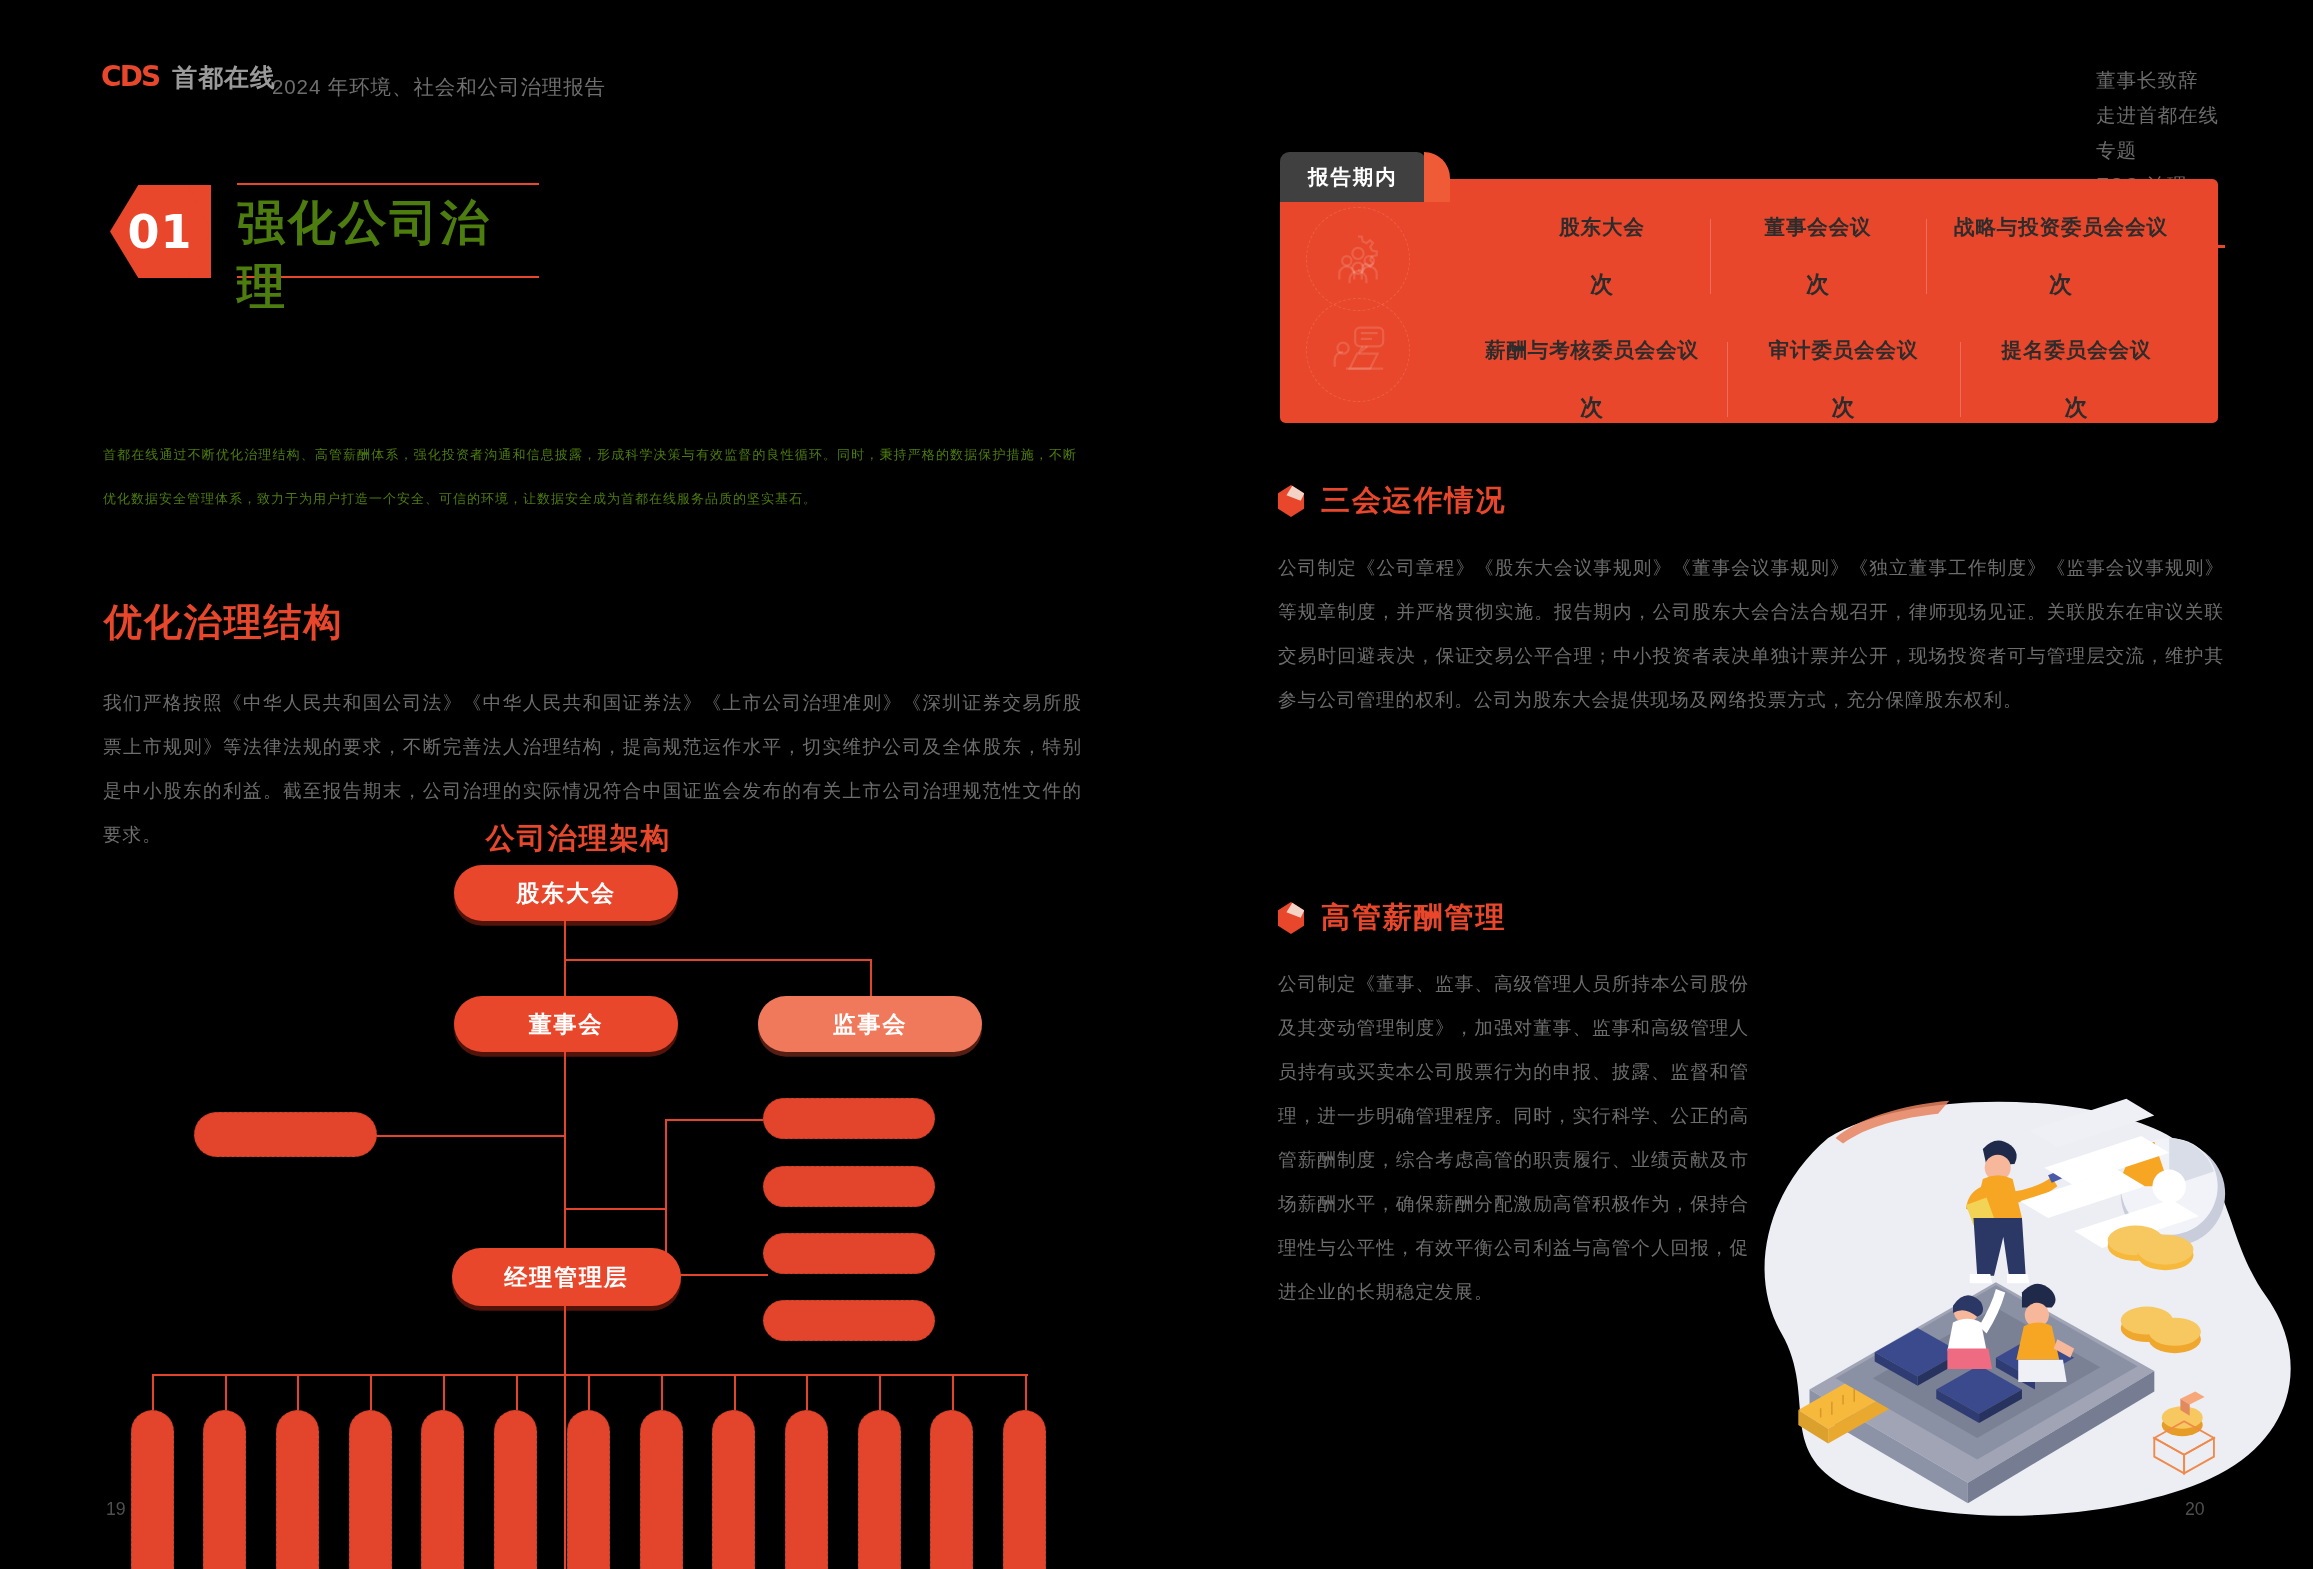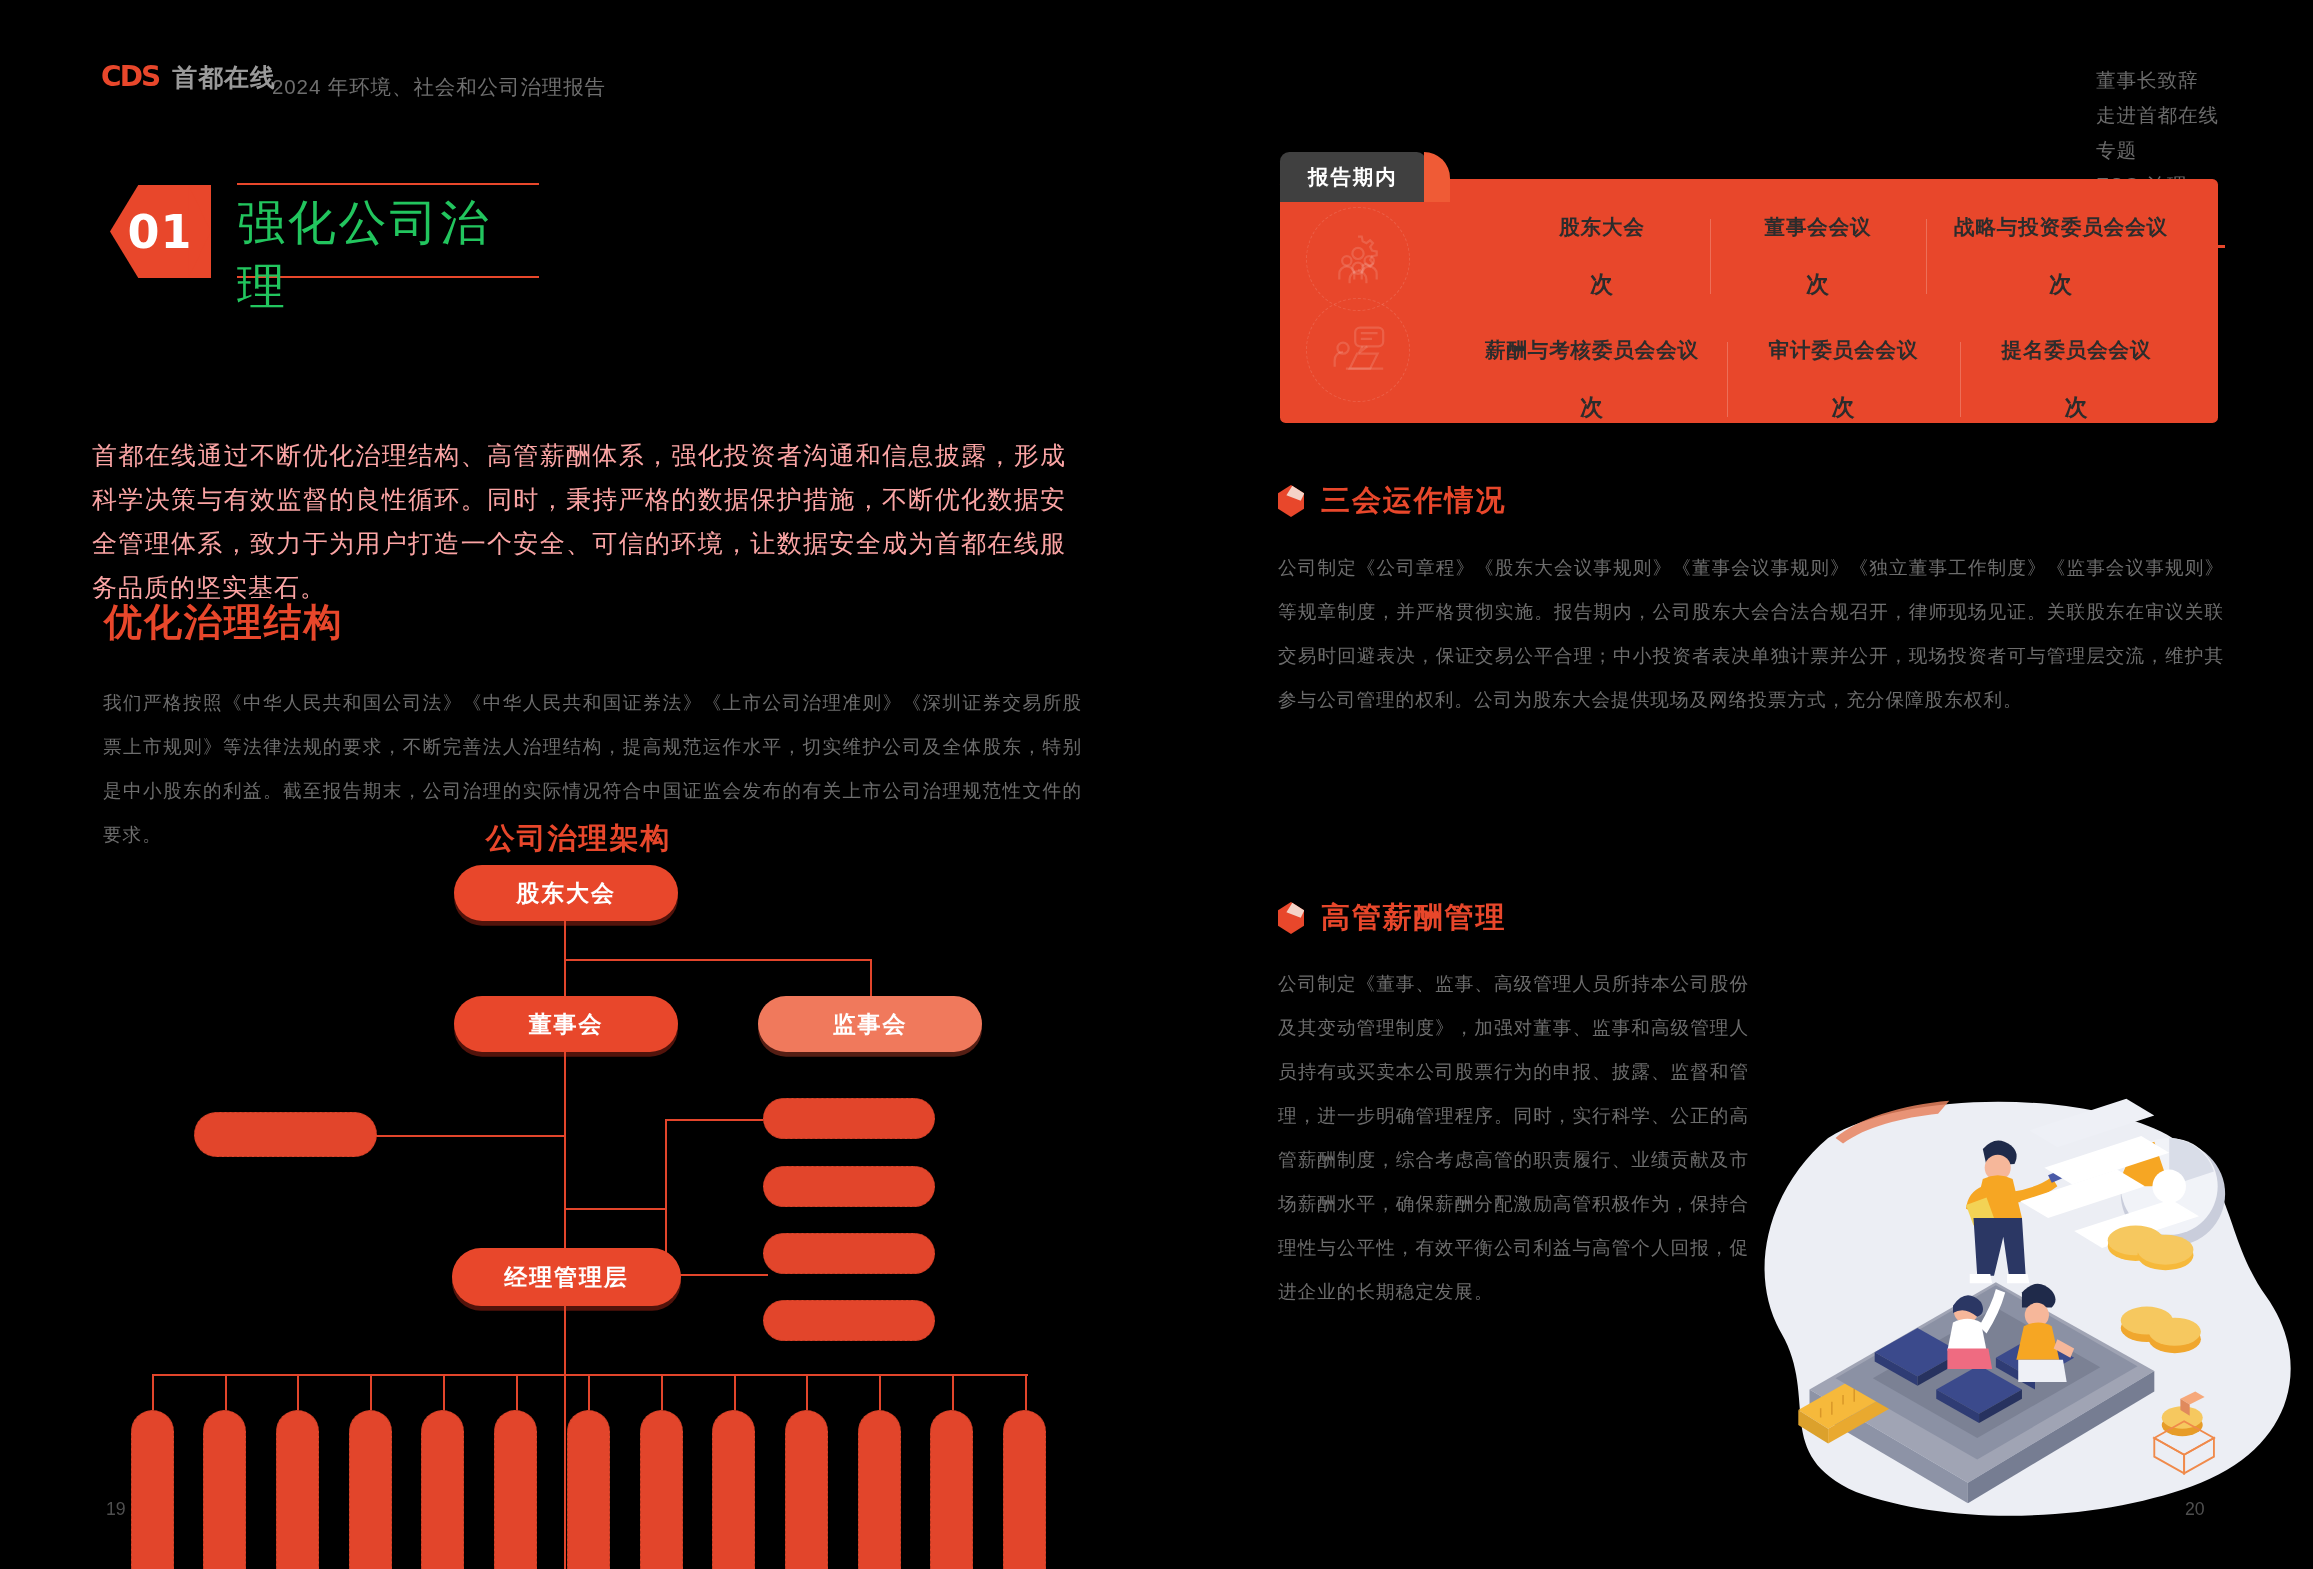--- a/index.html
+++ b/index.html
@@ -48,28 +48,28 @@
     display:flex; align-items:center; justify-content:center;
     font-size:46px; font-weight:bold; font-family:"DejaVu Sans",sans-serif;
     letter-spacing:0.9px;
   }
   .hexnum:after{
     content:""; position:absolute; right:-22.4px; top:0; width:45px; height:93px;
     background:#e8472b; clip-path:polygon(0% 0%, 50% 50%, 0% 100%);
   }
   .sec-title {
     position:absolute; left:127px; top:5.6px;
-    font-size:48px; font-weight:normal; color:#22c55e; letter-spacing:2.8px;
+    font-size:48px; font-weight:bold; color:#4d7c0f; letter-spacing:2.8px;
   }
   .sec-rule-top { position:absolute; left:127px; top:-1.9px; width:302px; height:1.9px; background:#e8472b; }
   .sec-rule-bot { position:absolute; left:127px; top:91px; width:302px; height:1.9px; background:#e8472b; }
 
   .intro-p {
-    position:absolute; left:92px; top:321px; width:974px;
-    font-size:25px; line-height:44px; color:#fca5a5; letter-spacing:1px;
+    position:absolute; left:103px; top:321px; width:974px;
+    font-size:13px; line-height:44px; color:#4d7c0f; letter-spacing:1px;
     text-align:justify;
   }
 
   .sub-h {
     position:absolute; left:104px; top:485px;
     font-size:38px; font-weight:bold; color:#e8472b; letter-spacing:1.9px;text-align:right;
   }
   .body-p {
     position:absolute; left:103px; top:569px; width:979px;
     font-size:18.6px; line-height:44px; color:#6d6d6d; letter-spacing:1px;

